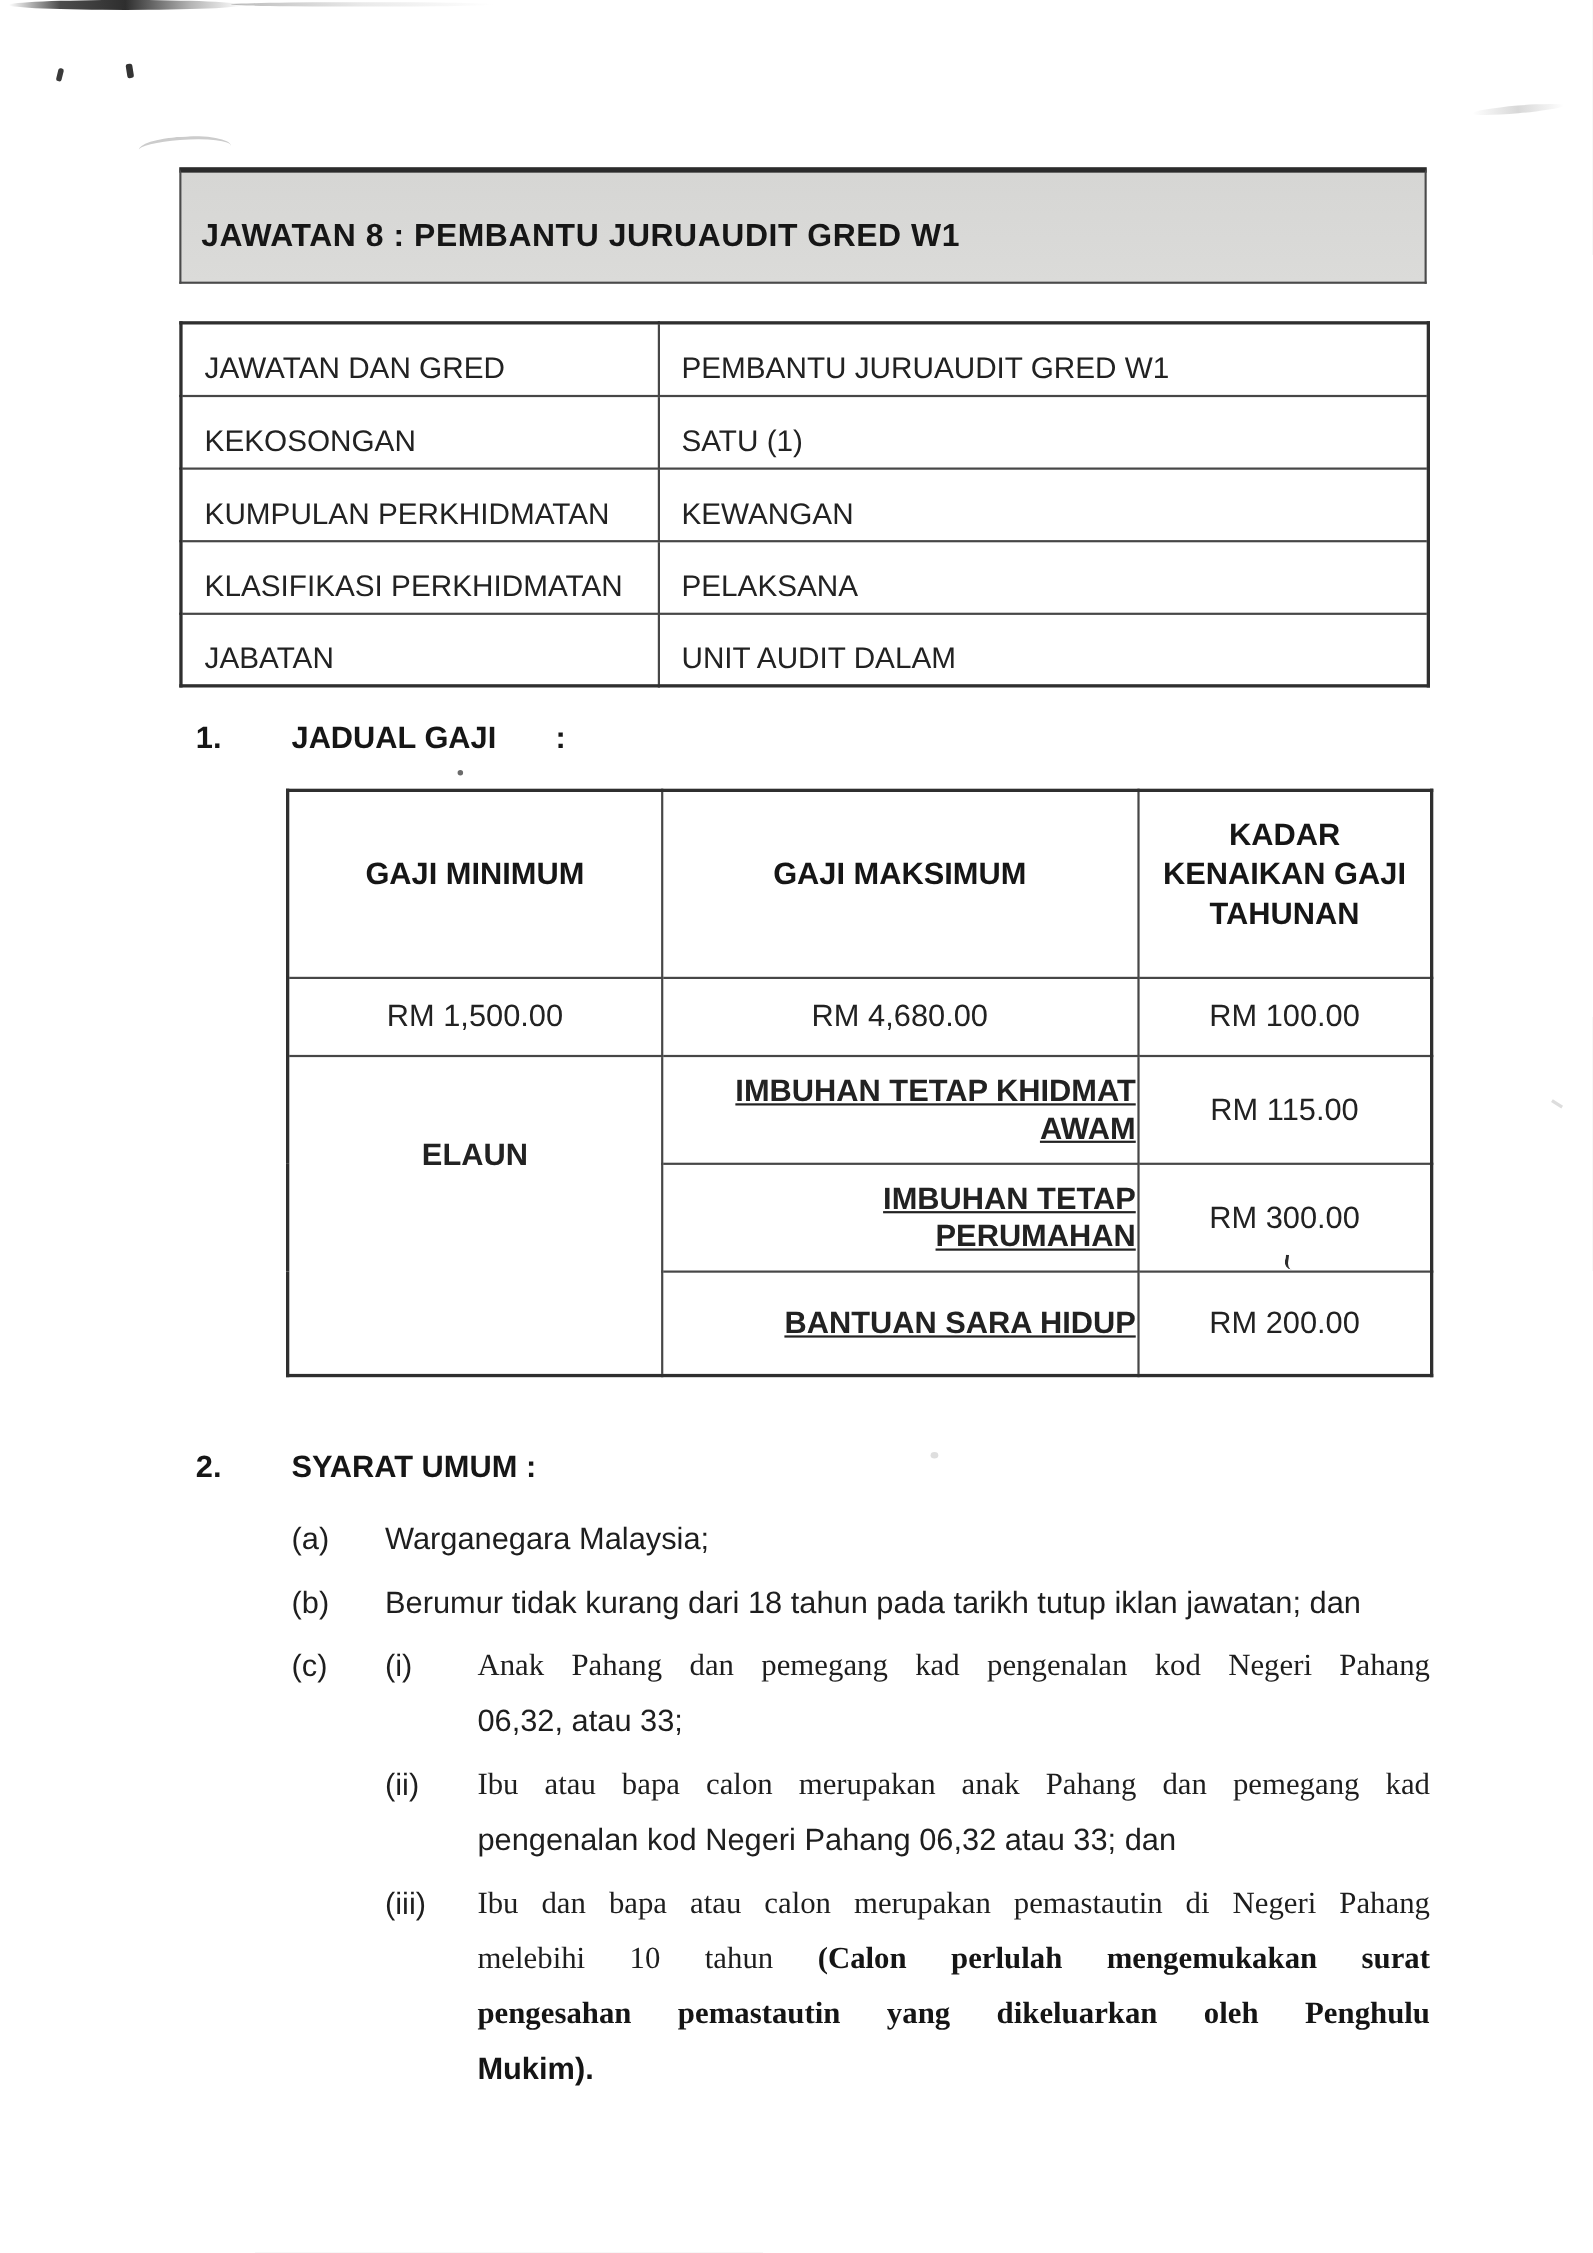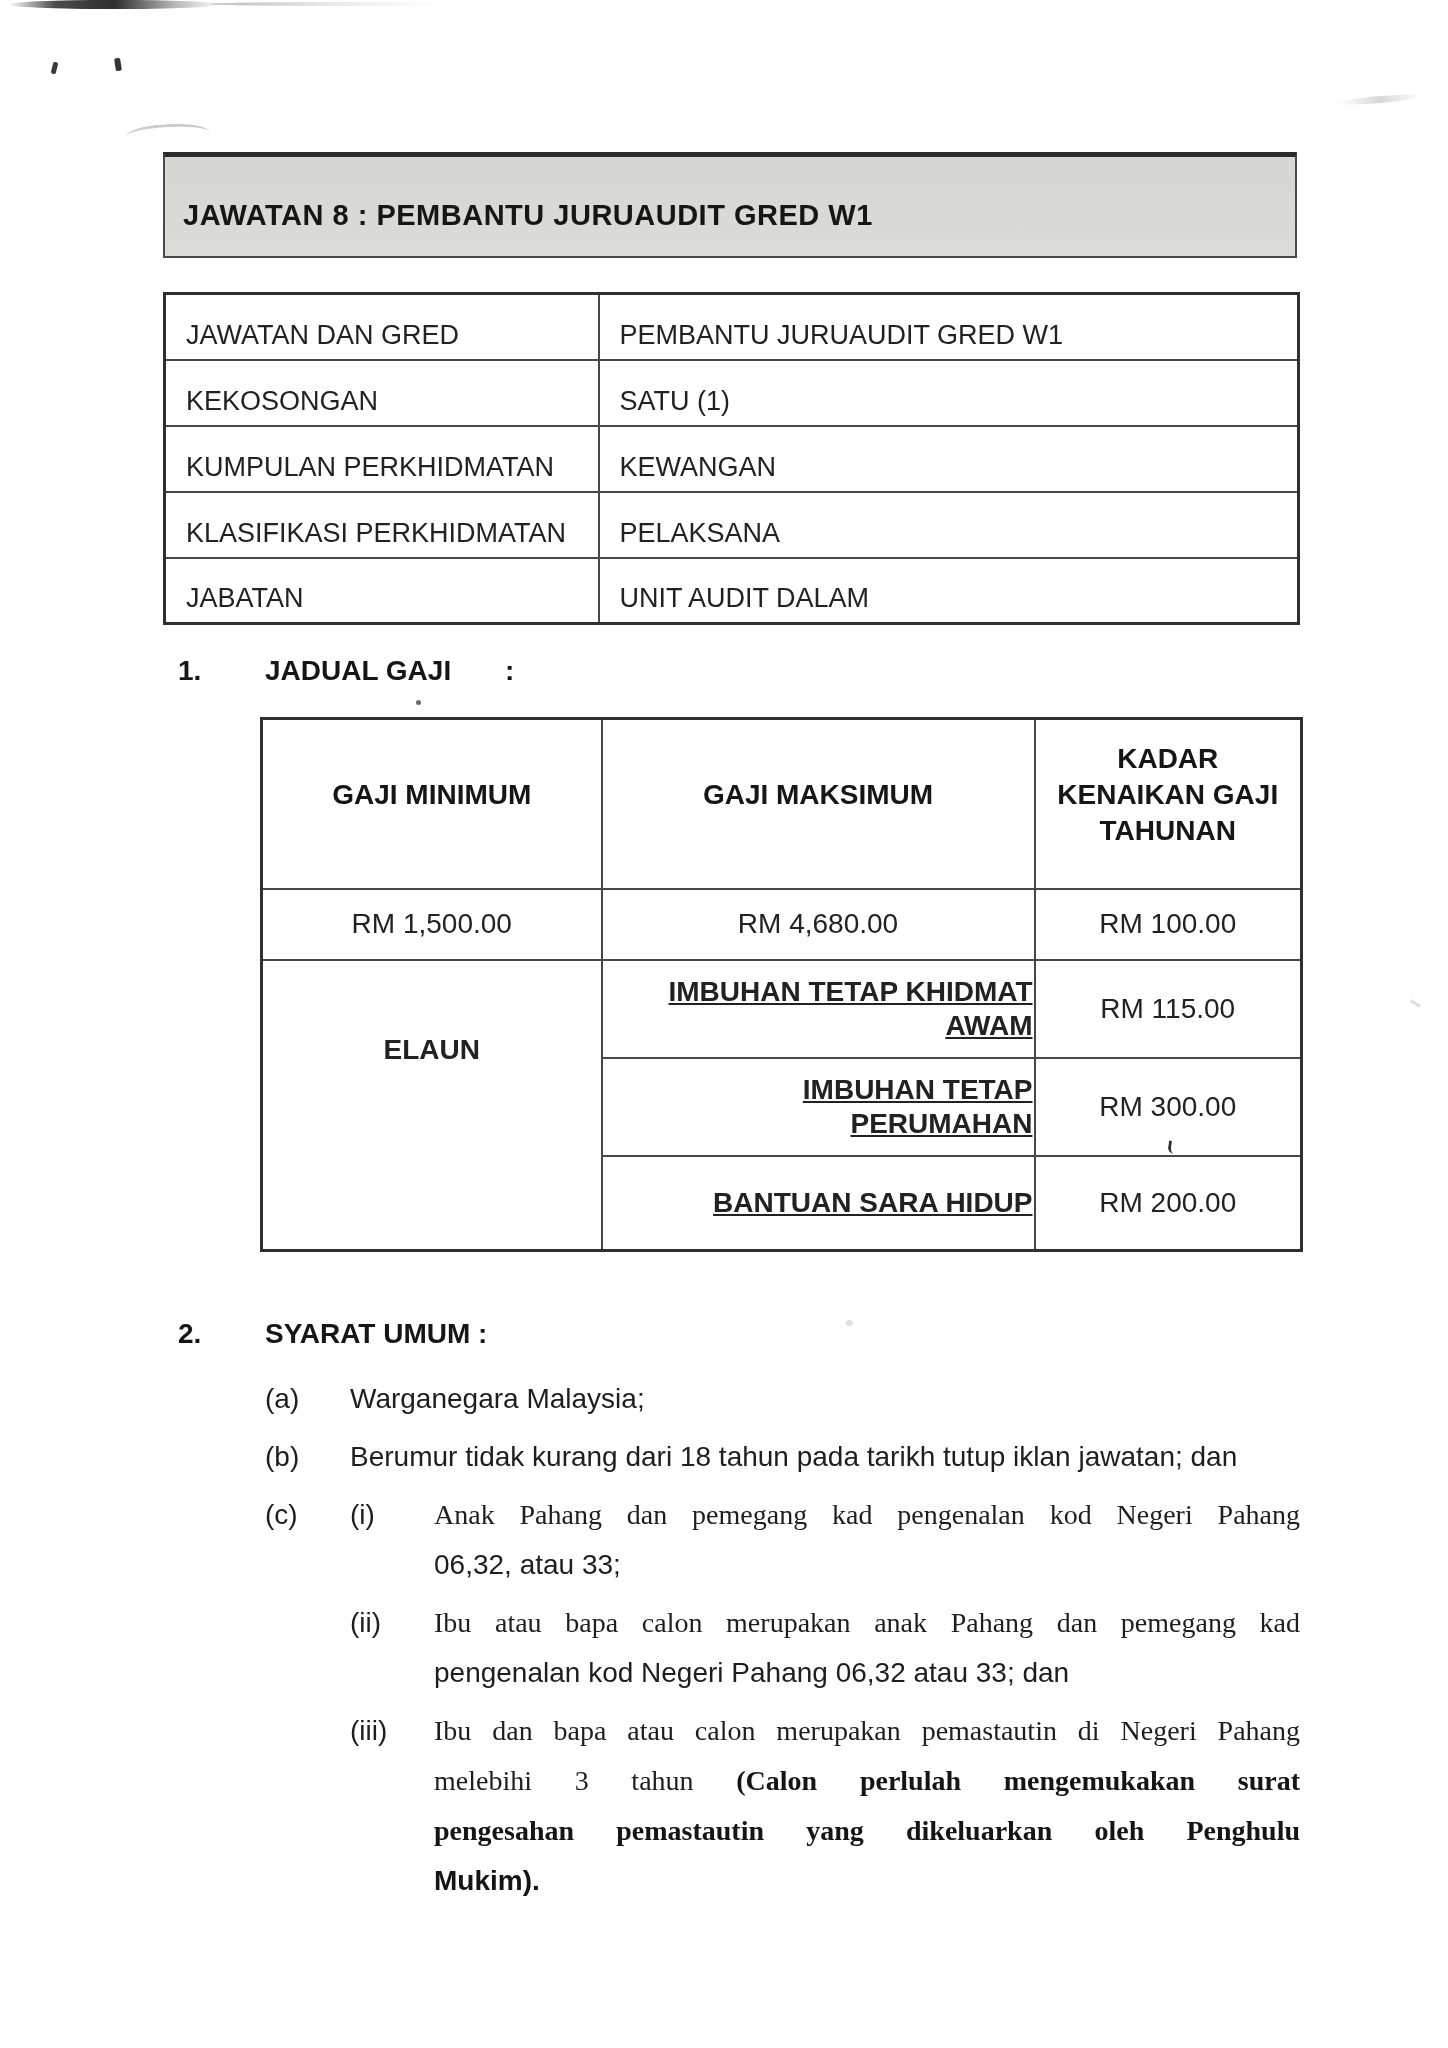--- a/index.html
+++ b/index.html
@@ -183,21 +183,21 @@
         <div class="line jl">Ibu atau bapa calon merupakan anak Pahang dan pemegang kad</div>
         <div class="line">pengenalan kod Negeri Pahang 06,32 atau 33; dan</div>
       </div>
     </div>
 
     <div class="li">
       <span class="m1"></span>
       <span class="m2">(iii)</span>
       <div class="txt">
         <div class="line jl">Ibu dan bapa atau calon merupakan pemastautin di Negeri Pahang</div>
-        <div class="line jl"><span>melebihi 3 tahun</span>
+        <div class="line jl"><span>melebihi 10 tahun</span>
           <span class="b">(Calon perlulah mengemukakan surat</span></div>
         <div class="line jl b">pengesahan pemastautin yang dikeluarkan oleh Penghulu</div>
         <div class="line b">Mukim).</div>
       </div>
     </div>
 
   </div>
 </div>
 
 </body></html>

